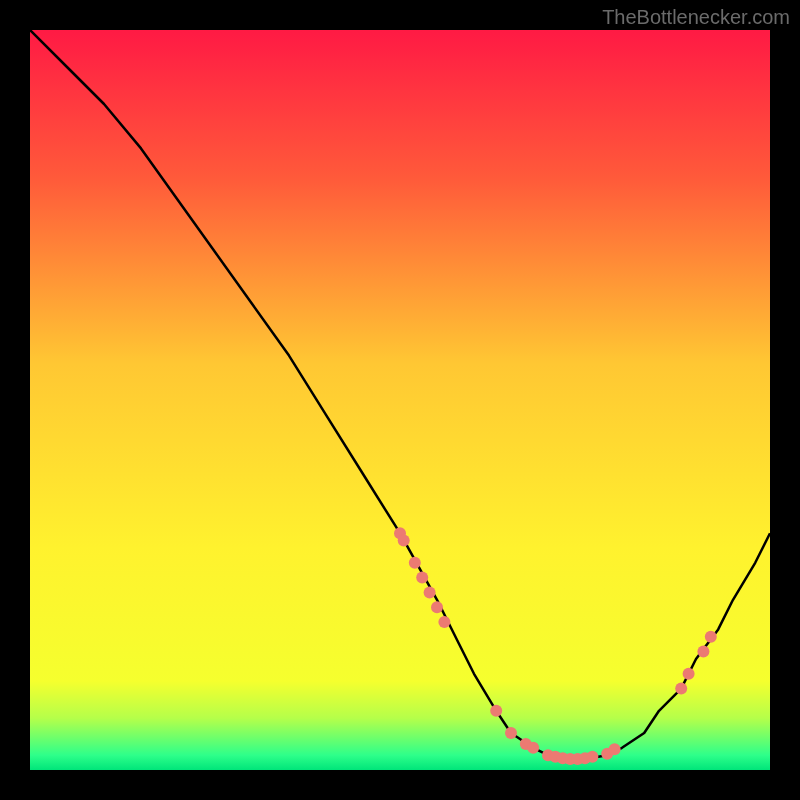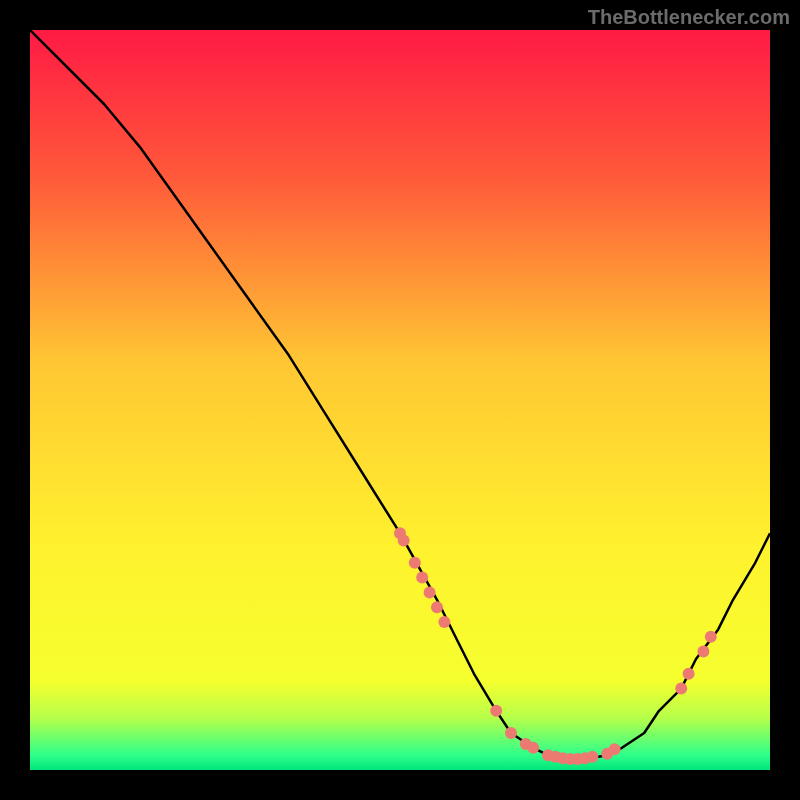--- a/index.html
+++ b/index.html
@@ -1,17 +1,17 @@
 <!DOCTYPE html>
 <html><head>
 <meta charset="utf-8">
 <style>
   * { margin: 0; padding: 0; box-sizing: border-box; }
   body { width: 800px; height: 800px; background: #000; position: relative; font-family: Arial, sans-serif; }
-  .watermark { position: absolute; top: 6px; right: 10px; color: #6b6b6b; font-size: 20px; font-weight: 700; z-index: 10; }
+  .watermark { position: absolute; top: 6px; right: 10px; color: #6b6b6b; font-size: 20px; font-weight: 400; z-index: 10; }
   .chart-container { position: absolute; top: 30px; left: 30px; width: 740px; height: 740px; }
   svg { display: block; }
 </style>
 </head>
 <body>
 
 <div class="watermark">TheBottlenecker.com</div>
 
 <div class="chart-container">
   <svg width="740" height="740" viewBox="0 0 740 740">

